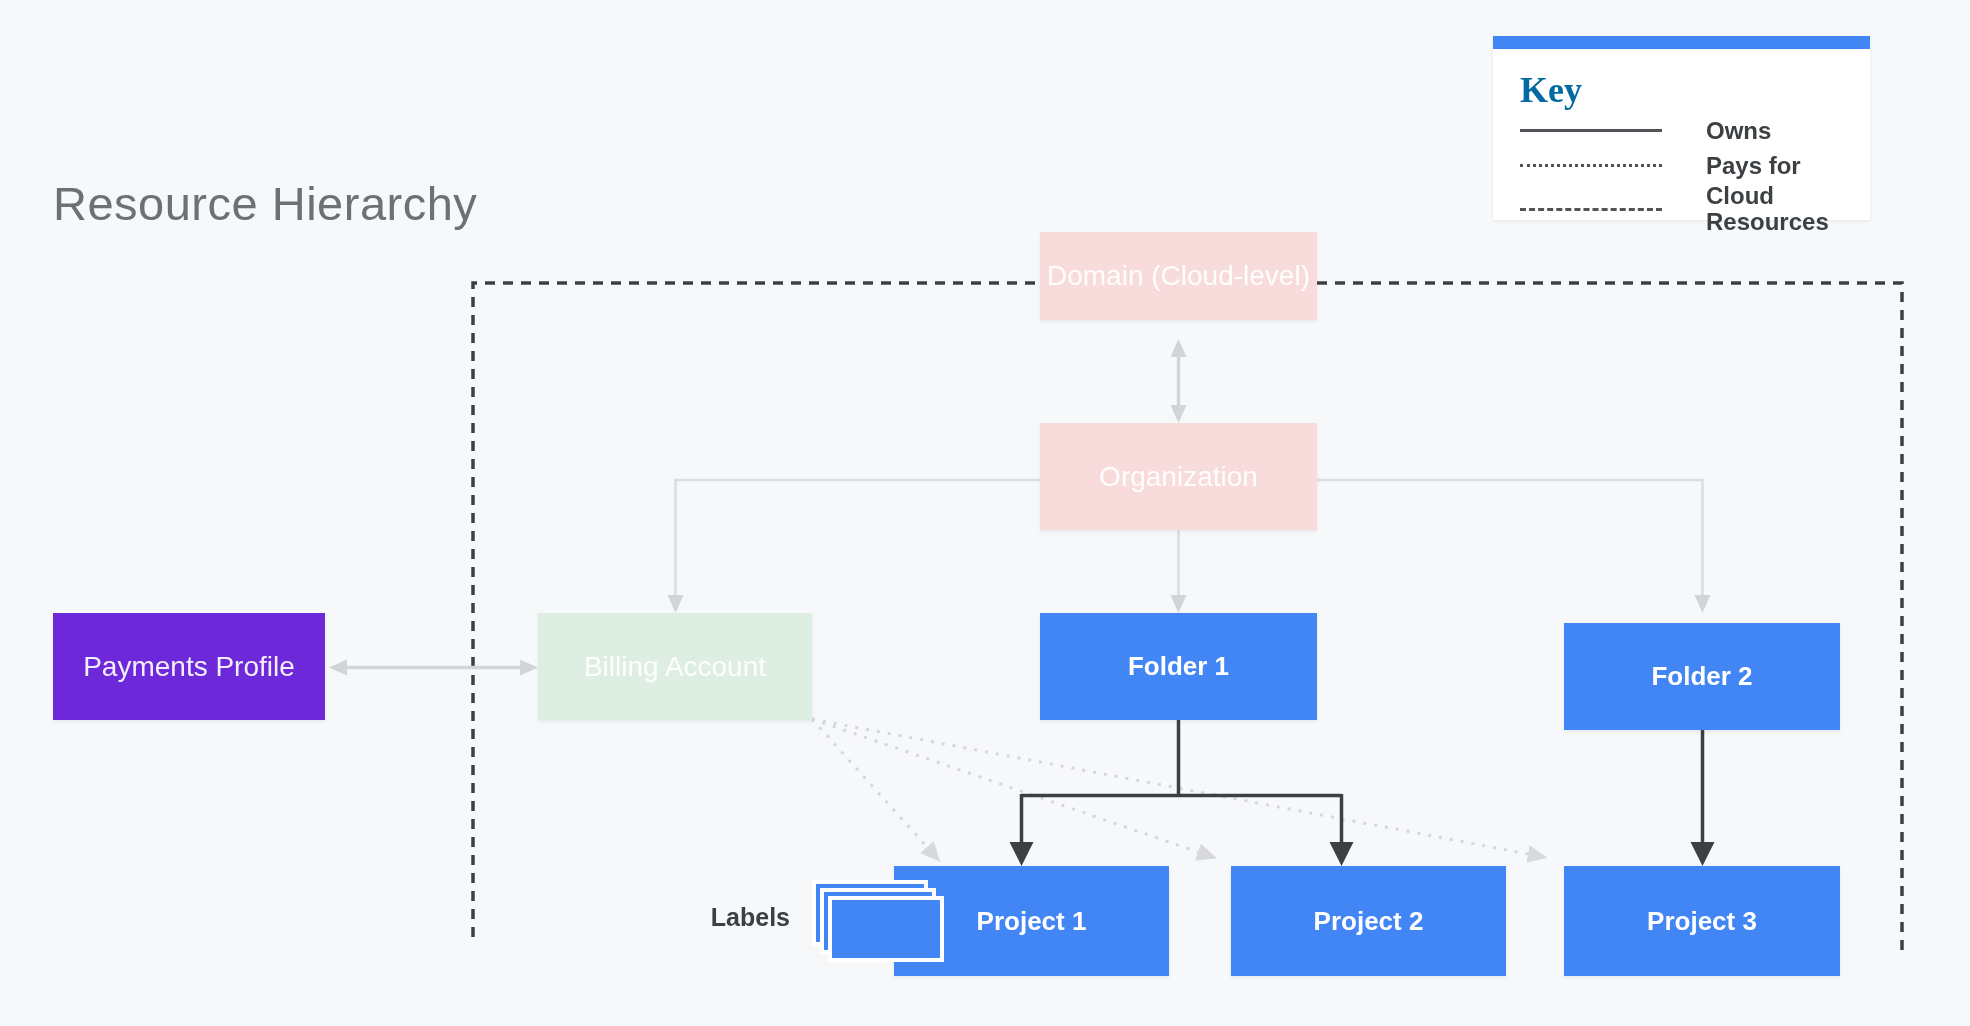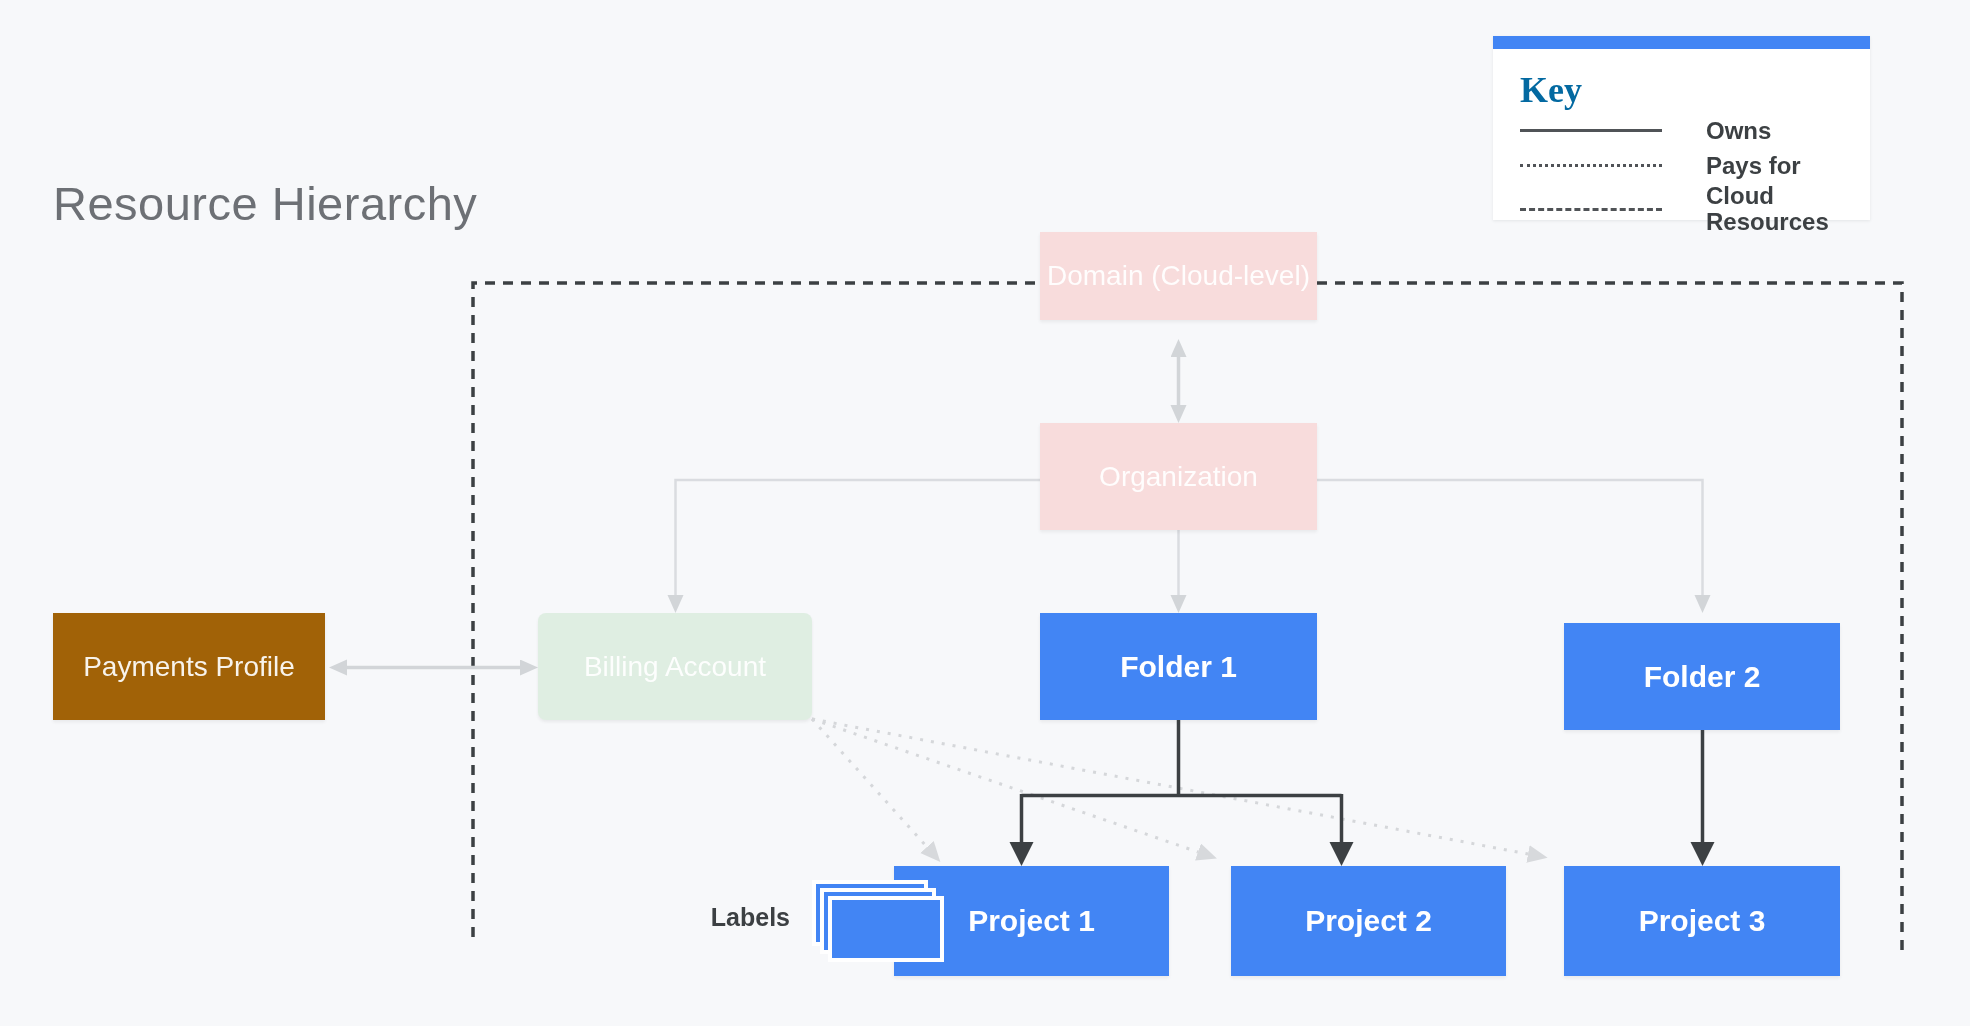--- a/index.html
+++ b/index.html
@@ -14,24 +14,24 @@
   svg.connectors{position:absolute; left:0; top:0; z-index:1;}
 
   .node{
     position:absolute; z-index:2;
     display:flex; align-items:center; justify-content:center;
     box-shadow:0 2px 3px rgba(60,64,67,.08);
   }
   .node span{white-space:nowrap;}
   .node.pastel span{font-size:28px; font-weight:400; color:rgba(255,255,255,.92);}
   .node.blue{background:#4285f4;}
-  .node.blue span{font-size:30px; font-weight:700; color:#ffffff;}
+  .node.blue span{font-size:26px; font-weight:700; color:#ffffff;}
   .node.pink{background:#f8dcdc;}
   .node.green{background:#dfeee2;}
-  .node.cream{background:#a16207;}
+  .node.cream{background:#6d28d9;}
 
   .labels-caption{
     position:absolute; left:650px; top:903px; width:140px; z-index:3;
     text-align:right; font-size:25px; font-weight:700; color:#3c4043;
   }
   .labels-icon{position:absolute; left:812px; top:880px; width:150px; height:88px; z-index:3;}
   .labels-icon .card{
     position:absolute; width:108px; height:58px;
     background:#4285f4; border:4px solid #ffffff;
   }
@@ -107,21 +107,21 @@
   </div>
 
   <div class="node pink pastel" style="left:1040px; top:423px; width:277px; height:107px;">
     <span>Organization</span>
   </div>
 
   <div class="node cream pastel" style="left:53px; top:613px; width:272px; height:107px;">
     <span>Payments Profile</span>
   </div>
 
-  <div class="node green pastel" style="left:538px; top:613px; width:274px; height:107px;border-radius:8px;">
+  <div class="node green pastel" style="left:538px; top:613px; width:274px; height:107px;">
     <span>Billing Account</span>
   </div>
 
   <div class="node blue" style="left:1040px; top:613px; width:277px; height:107px;">
     <span>Folder 1</span>
   </div>
 
   <div class="node blue" style="left:1564px; top:613px; width:276px; height:107px;margin-top:10px;">
     <span>Folder 2</span>
   </div>

